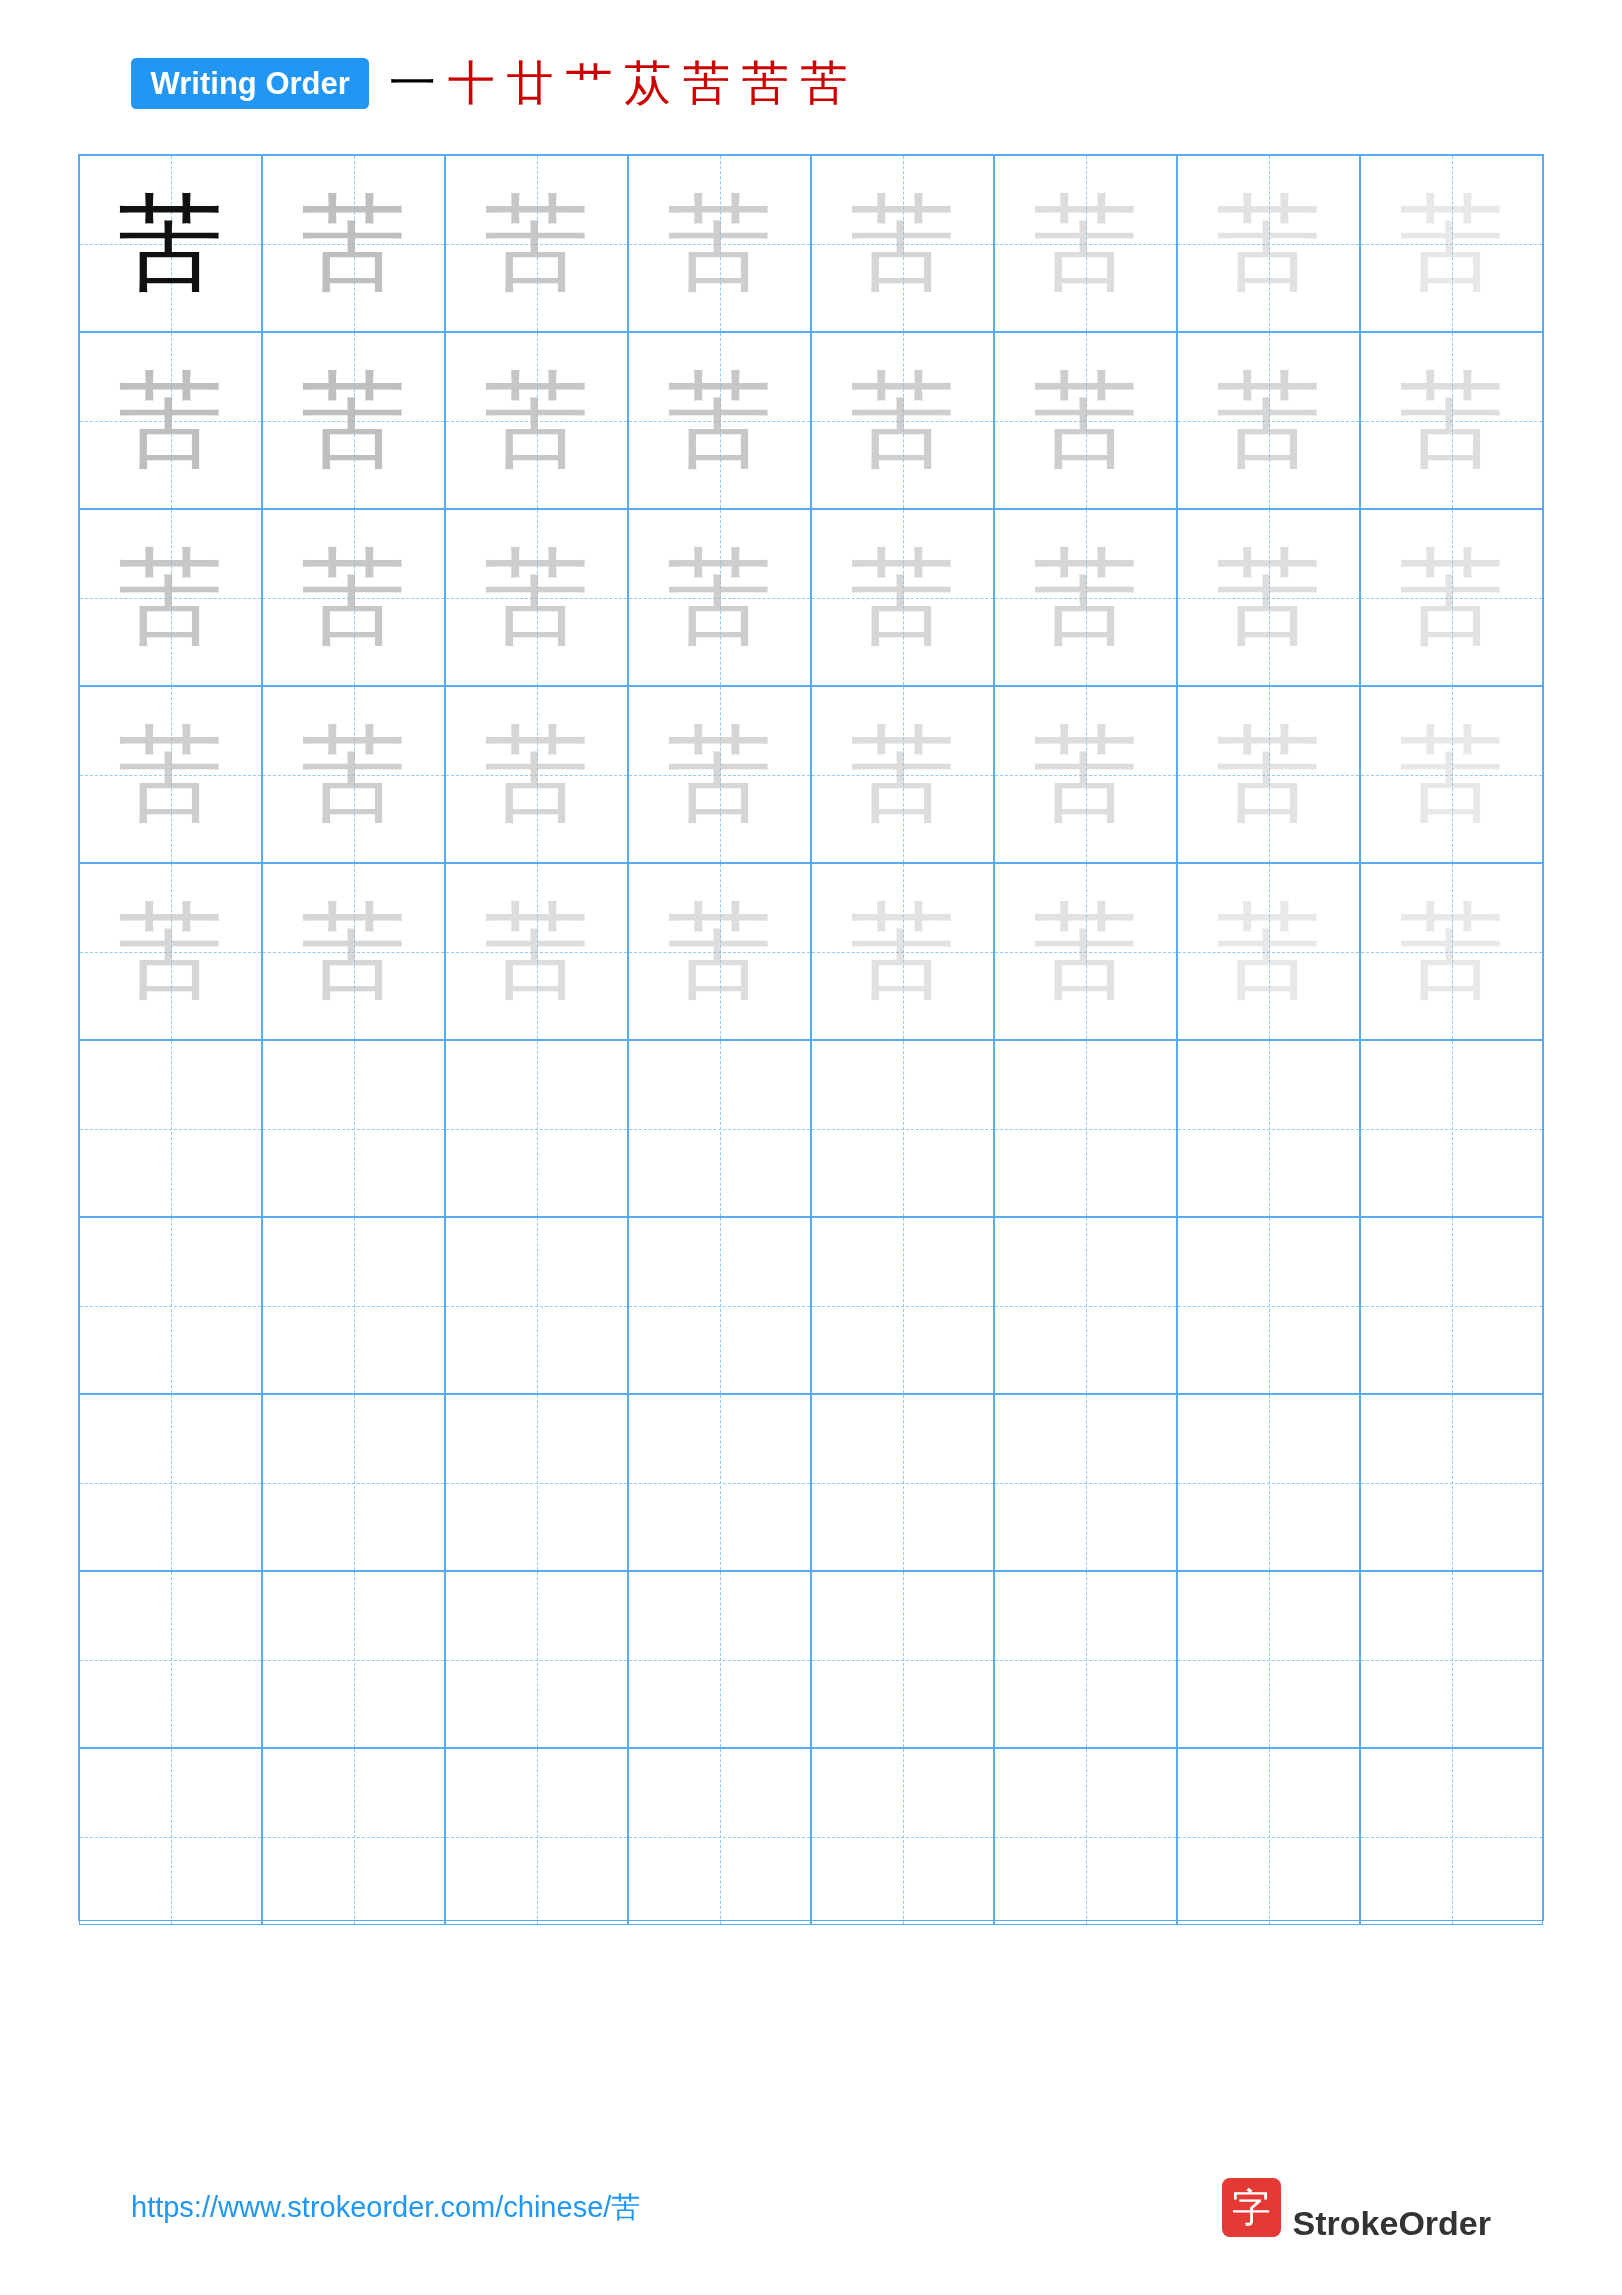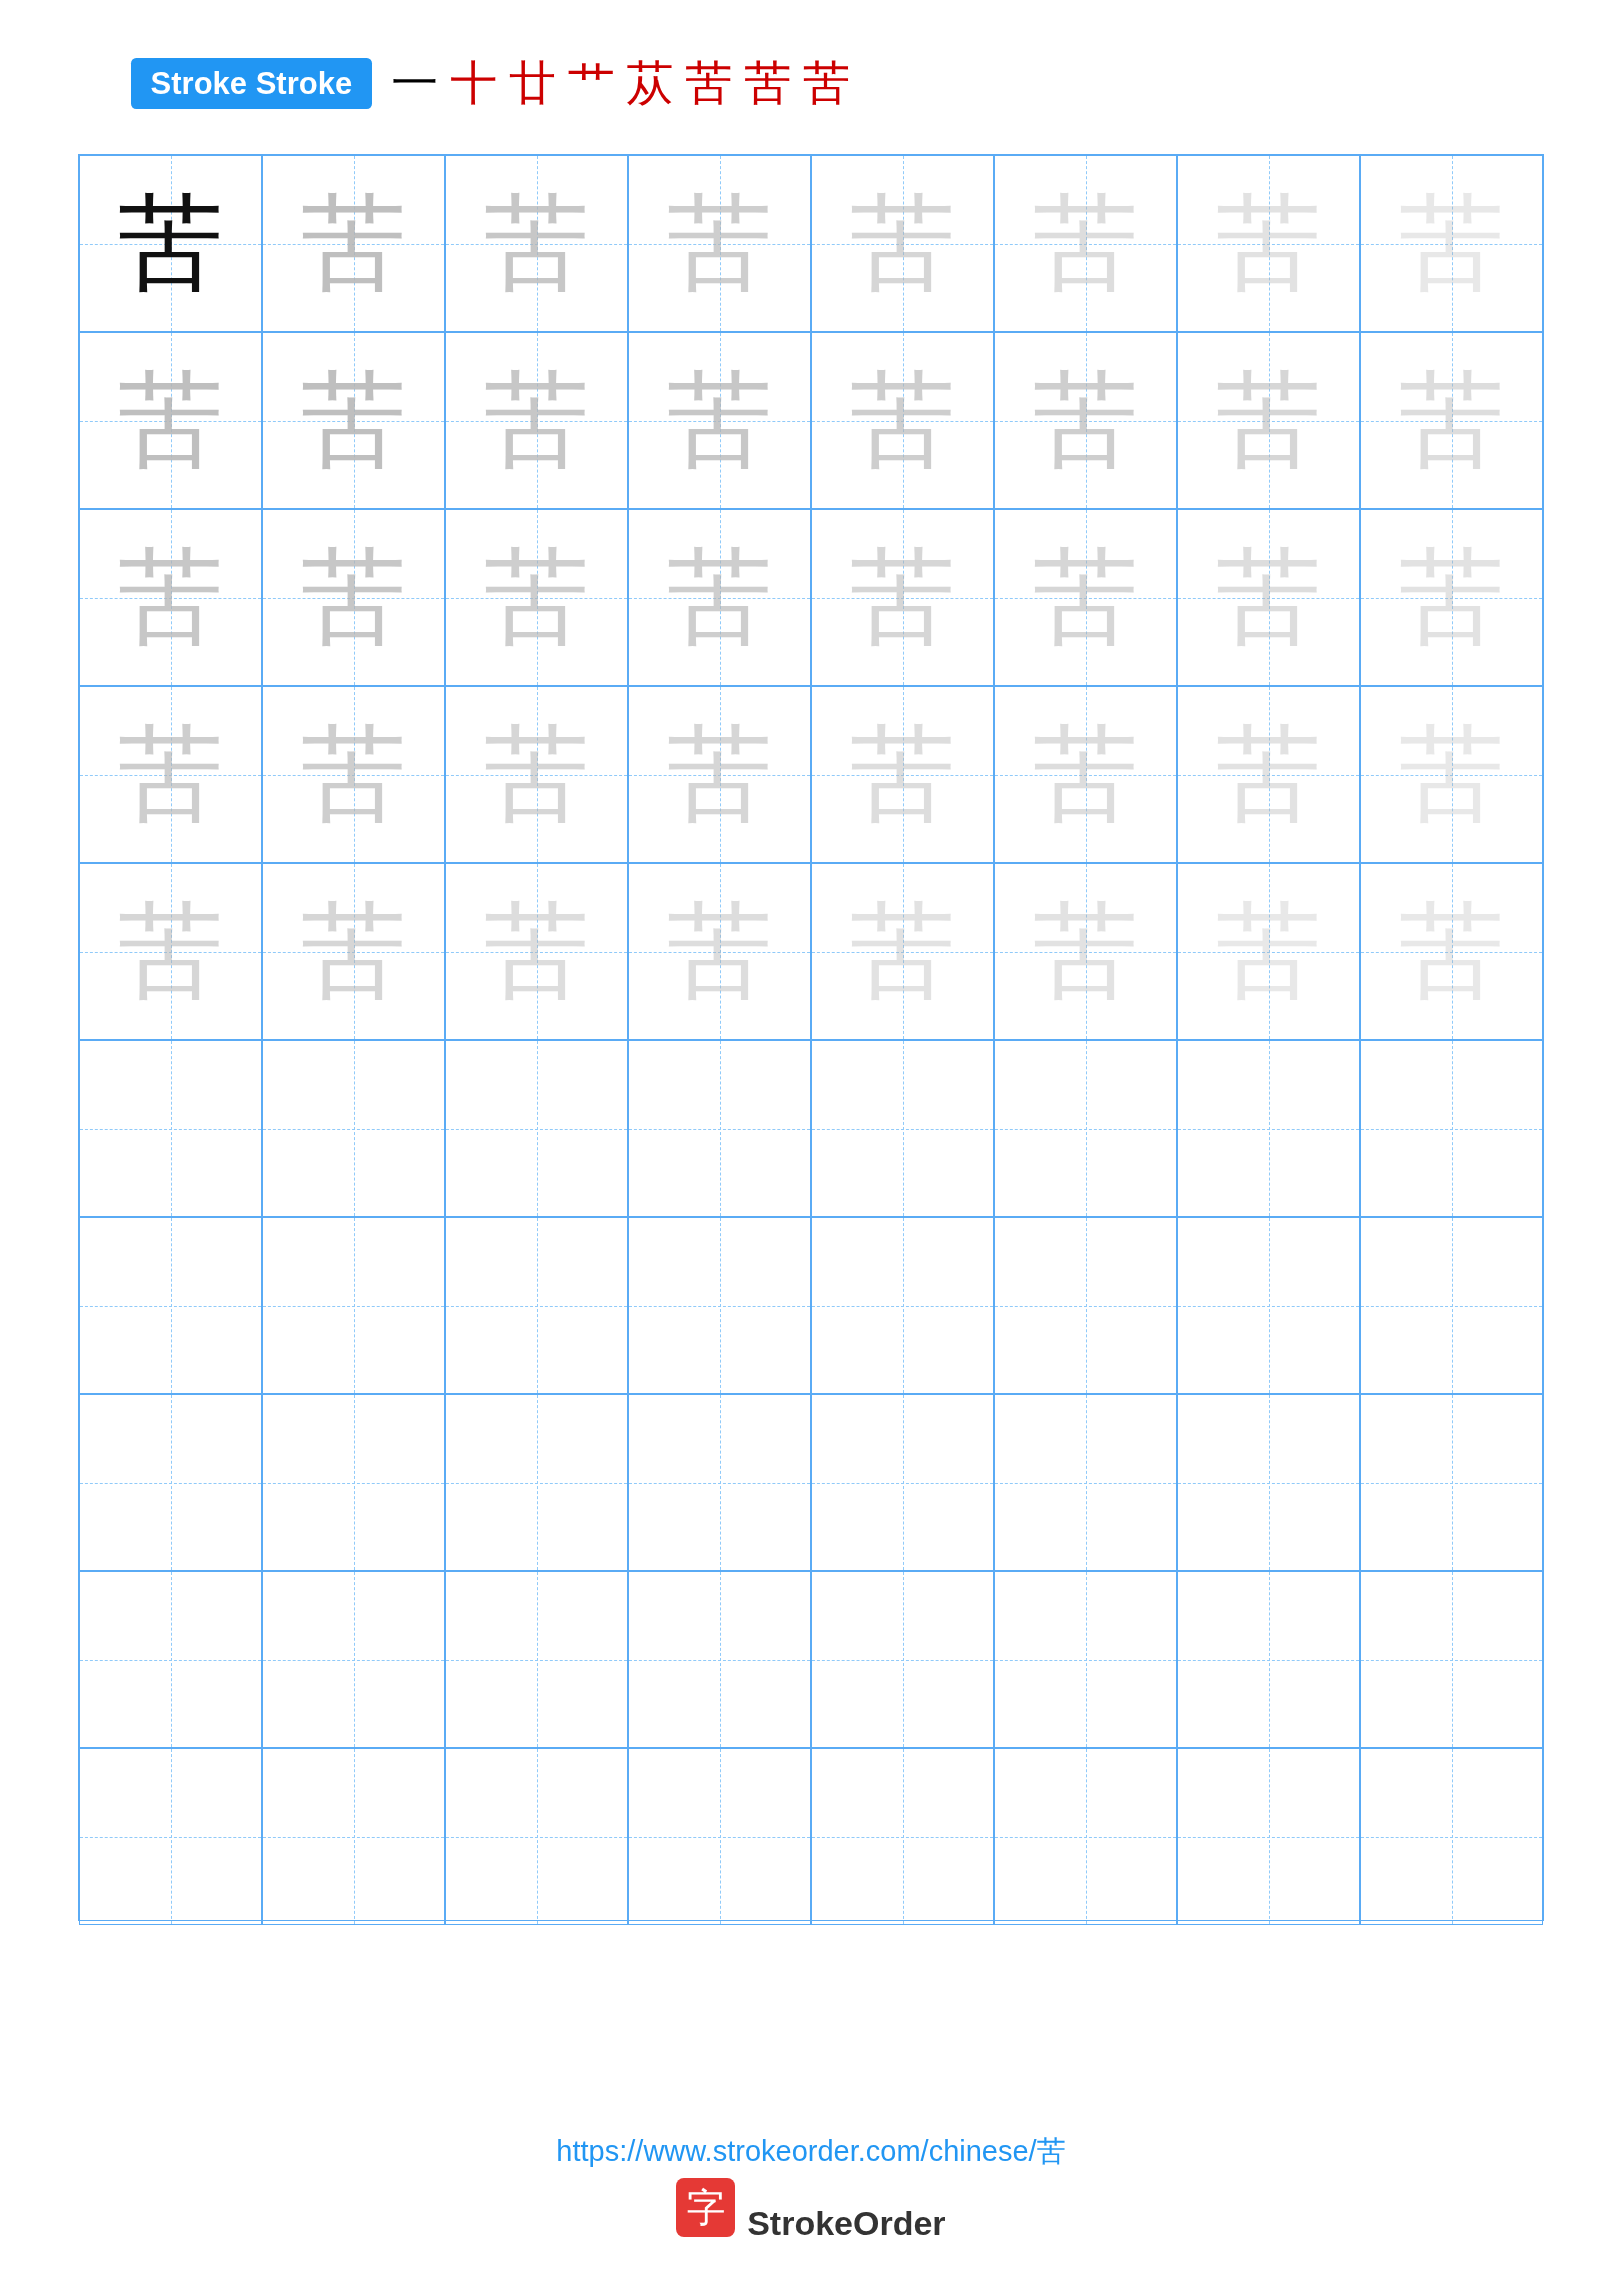--- a/index.html
+++ b/index.html
@@ -118,21 +118,20 @@
     .char-guide-7 { color: rgba(180,180,180,0.30); }
 
     
     .footer {
       width: 100%;
       display: flex;
       align-items: center;
       justify-content: space-between;
       padding: 39px 52px 0;
       margin-top: auto;
-      flex-direction: column;
     }
 
     .footer-url {
       font-size: 29px;
       color: #2196F3;
       font-family: sans-serif;
     }
 
     .footer-logo {
       display: flex;
@@ -170,21 +169,21 @@
       gap: 11.8px;
     }
   </style>
 </head>
 <body>
 
 <div class="page">
 
 
   <div class="stroke-order-row">
-    <div class="stroke-order-badge">Stroke Stroke</div>
+    <div class="stroke-order-badge">Writing Order</div>
     <div class="stroke-seq">
       <span style="font-size:47px;color:#000;">一</span>
       <span style="font-size:47px;color:#c00;">十</span>
       <span style="font-size:47px;color:#c00;">廿</span>
       <span style="font-size:47px;color:#c00;">艹</span>
       <span style="font-size:47px;color:#c00;">苁</span>
       <span style="font-size:47px;color:#c00;">苦</span>
       <span style="font-size:47px;color:#c00;">苦</span>
       <span style="font-size:47px;color:#c00;">苦</span>
     </div>

